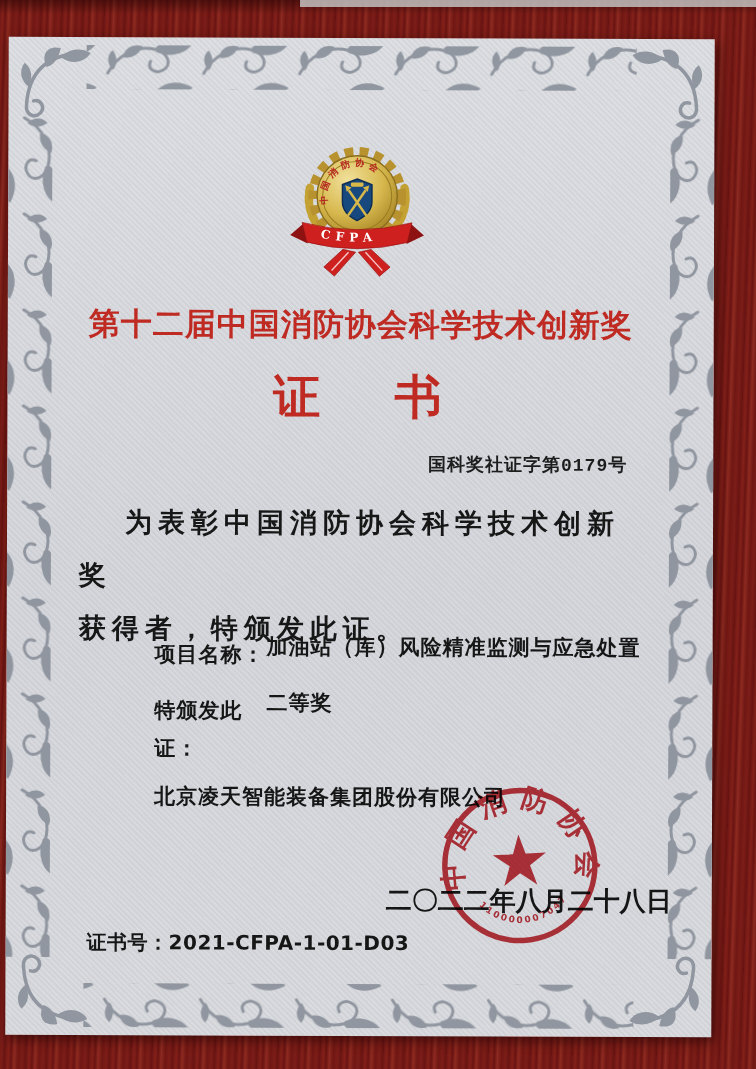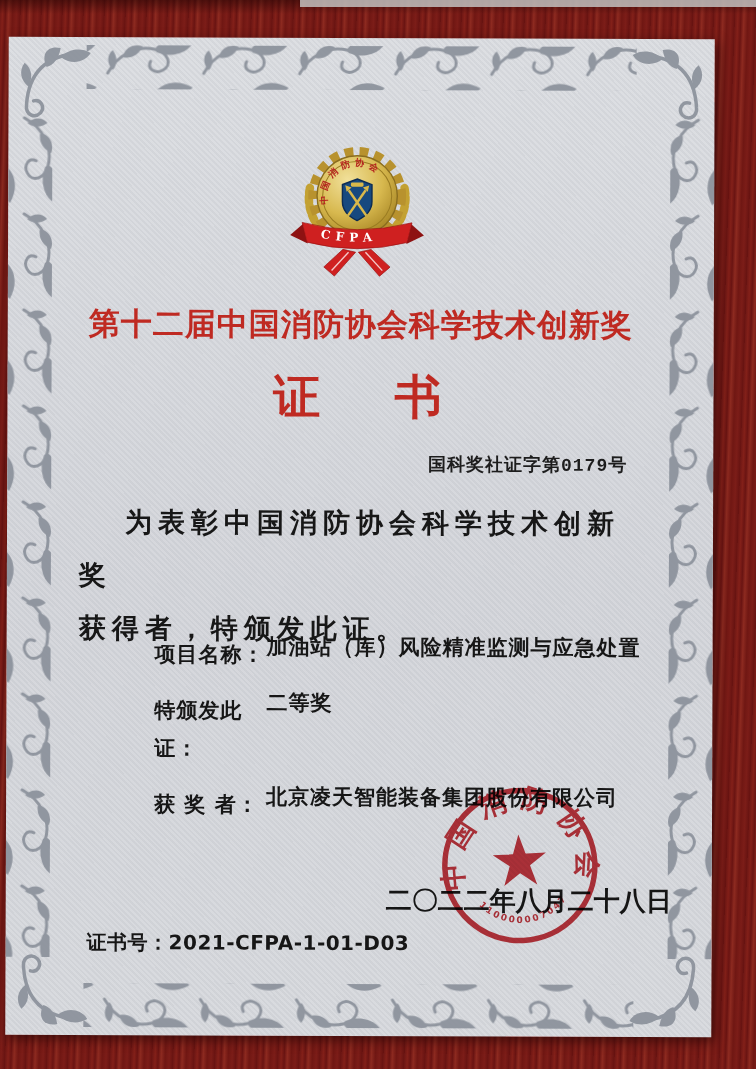--- a/index.html
+++ b/index.html
@@ -153,21 +153,20 @@
         <span class="flabel">项目名称：</span>
         <span class="fvalue">
           <span>加油站（库）风险精准监测与应急处置</span><br>
         </span>
       </div>
       <div class="field">
         <span class="flabel">特颁发此证：</span>
         <span class="fvalue">二等奖</span>
       </div>
       <div class="field">
-        <span class="flabel">获 奖 者：</span>
         <span class="fvalue">北京凌天智能装备集团股份有限公司</span>
       </div>
     </div>
 
     <div class="date">二〇二二年八月二十八日</div>
 
     <div class="certno">
       <span>证书号：</span><span>2021-CFPA-1-01-D03</span>
     </div>
 

